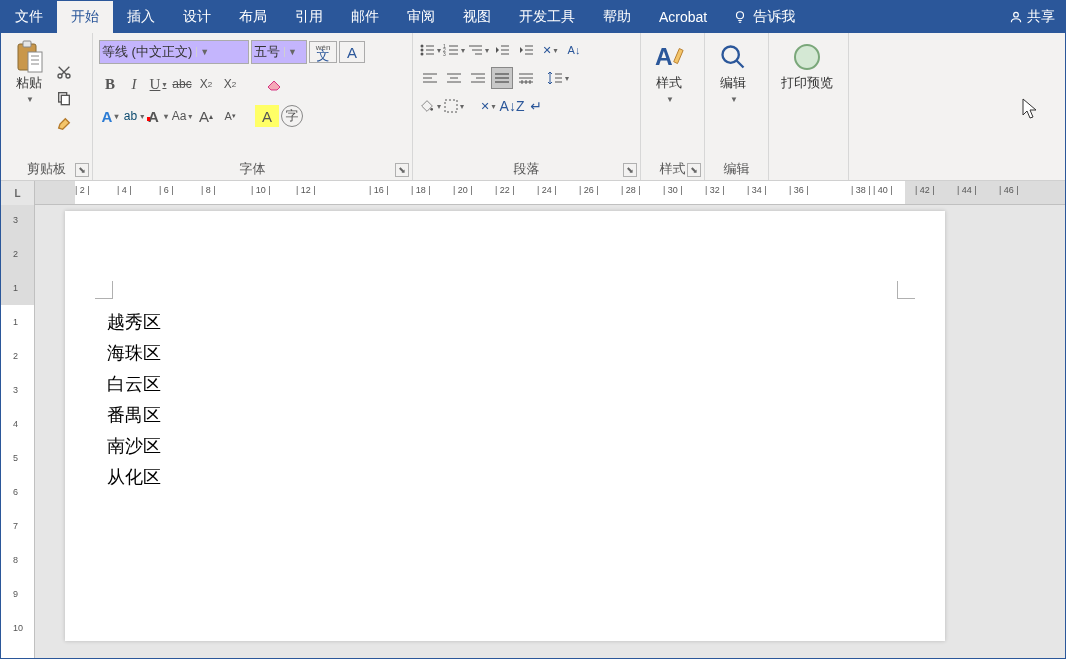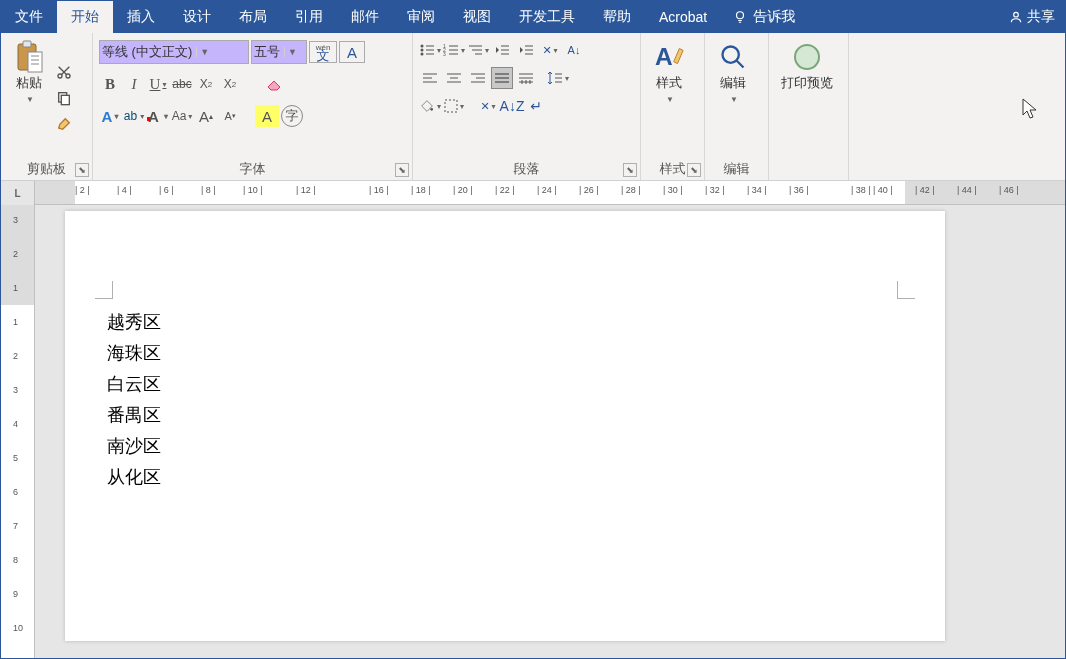--- a/index.html
+++ b/index.html
@@ -401,21 +401,21 @@
 <div class="rulerarea">
   <div class="rulercorner">L</div>
   <div class="hruler">
     <div class="margL" style="width:40px"></div>
     <div class="margR" style="width:160px"></div>
     <div id="hticks">
         <span class="tick" style="left: 40px;">| 2 |</span>
         <span class="tick" style="left: 82px;">| 4 |</span>
         <span class="tick" style="left: 124px;">| 6 |</span>
         <span class="tick" style="left: 166px;">| 8 |</span>
-        <span class="tick" style="left: 208px;">| 10 |</span>
+        <span class="tick" style="left: 216px;">| 10 |</span>
         <span class="tick" style="left: 261px;">| 12 |</span>
         <span class="tick" style="left: 292px; margin-top: 40px;">| 14 |</span>
         <span class="tick" style="left: 334px;">| 16 |</span>
         <span class="tick" style="left: 376px;">| 18 |</span>
         <span class="tick" style="left: 418px;">| 20 |</span>
         <span class="tick" style="left: 460px;">| 22 |</span>
         <span class="tick" style="left: 502px;">| 24 |</span>
         <span class="tick" style="left: 544px;">| 26 |</span>
         <span class="tick" style="left: 586px;">| 28 |</span>
         <span class="tick" style="left: 628px;">| 30 |</span>

